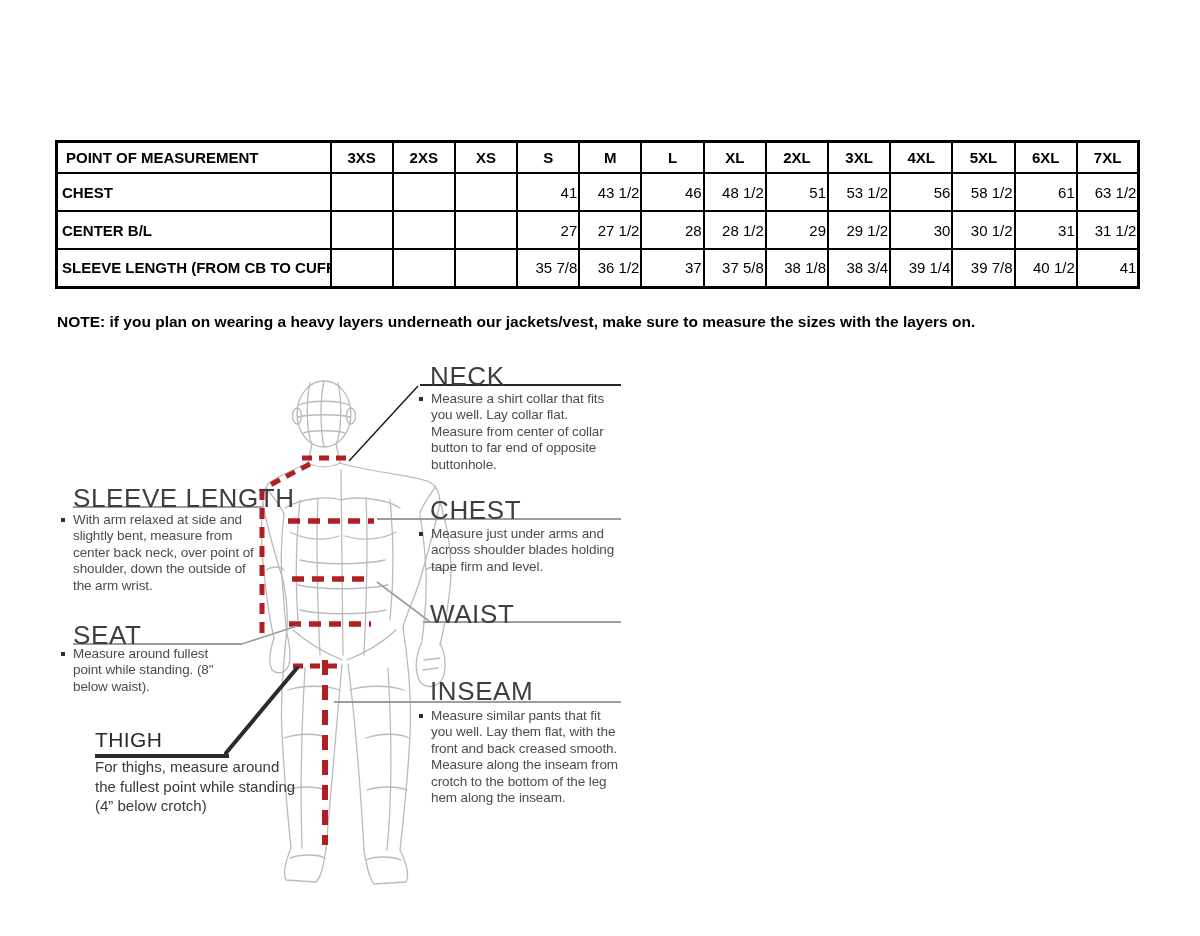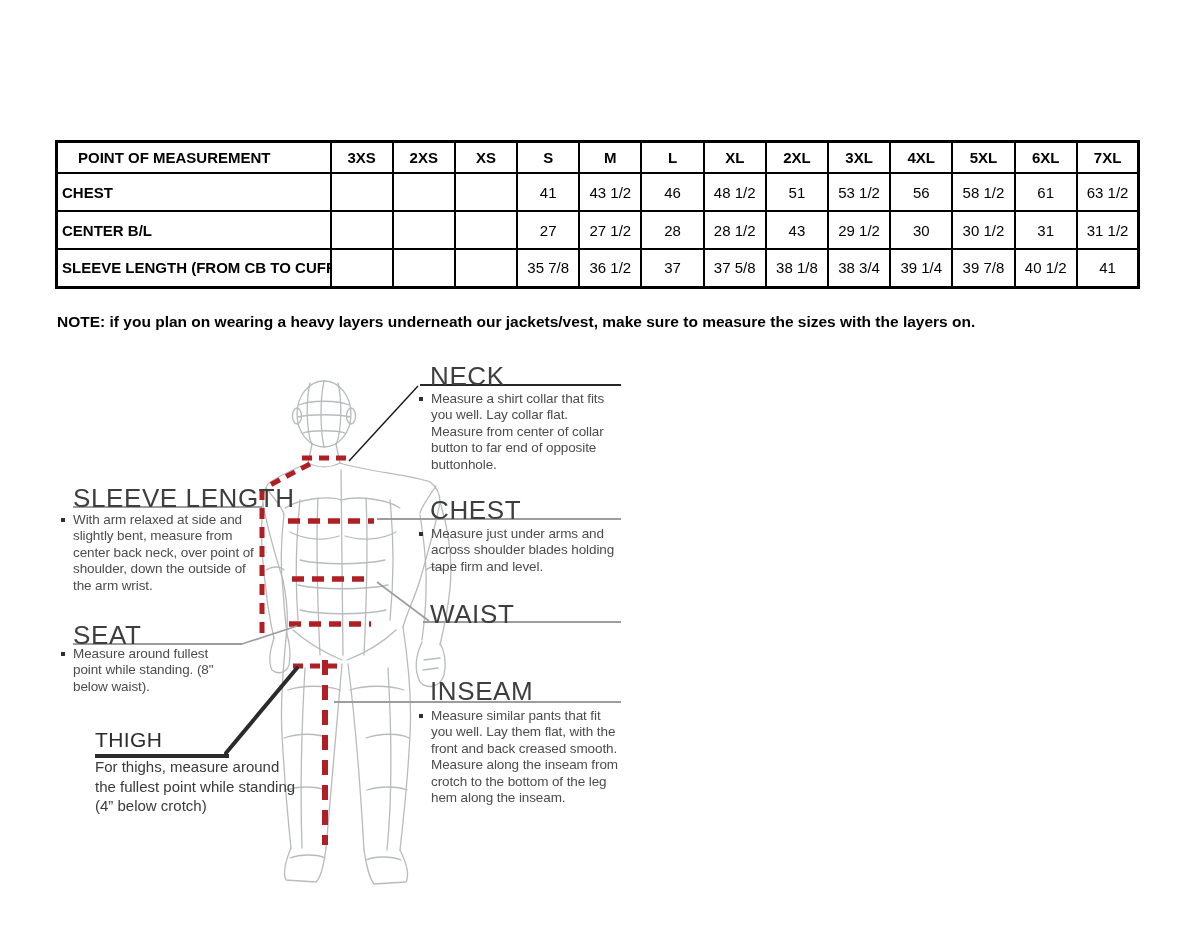--- a/index.html
+++ b/index.html
@@ -16,24 +16,24 @@
   table.size-chart{
     position:absolute;left:55px;top:140px;width:1083px;
     border-collapse:collapse;table-layout:fixed;
     font-size:15px;
   }
   table.size-chart th,table.size-chart td{
     border:2px solid #000;vertical-align:middle;overflow:hidden;white-space:nowrap;
   }
   table.size-chart{border:3px solid #000;}
   table.size-chart thead th{height:27px;text-align:center;font-weight:bold;}
-  table.size-chart thead th:first-child{text-align:left;padding-left:20px;}
+  table.size-chart thead th:first-child{text-align:left;padding-left:8px;}
   table.size-chart tbody tr{height:38px;}
   table.size-chart tbody th{text-align:left;font-weight:bold;padding-left:4px;}
-  table.size-chart tbody td{text-align:center;font-weight:normal;}
+  table.size-chart tbody td{text-align:right;font-weight:normal;}
   
   .note-line{
     position:absolute;left:57px;top:313px;font-size:15.5px;font-weight:bold;white-space:nowrap;
   }
   
   .diagram-svg{position:absolute;left:0;top:0;width:1200px;height:936px;}
   
   .g-label{
     position:absolute;font-size:26px;color:#3e3e3e;letter-spacing:.6px;white-space:nowrap;
   }
@@ -112,21 +112,21 @@
         </tr>
         <tr>
           <th>CENTER B/L</th>
           <td></td>
           <td></td>
           <td></td>
           <td>27</td>
           <td>27 1/2</td>
           <td>28</td>
           <td>28 1/2</td>
-          <td>43</td>
+          <td>29</td>
           <td>29 1/2</td>
           <td>30</td>
           <td>30 1/2</td>
           <td>31</td>
           <td>31 1/2</td>
         </tr>
         <tr>
           <th>SLEEVE LENGTH (FROM CB TO CUFF)</th>
           <td></td>
           <td></td>

